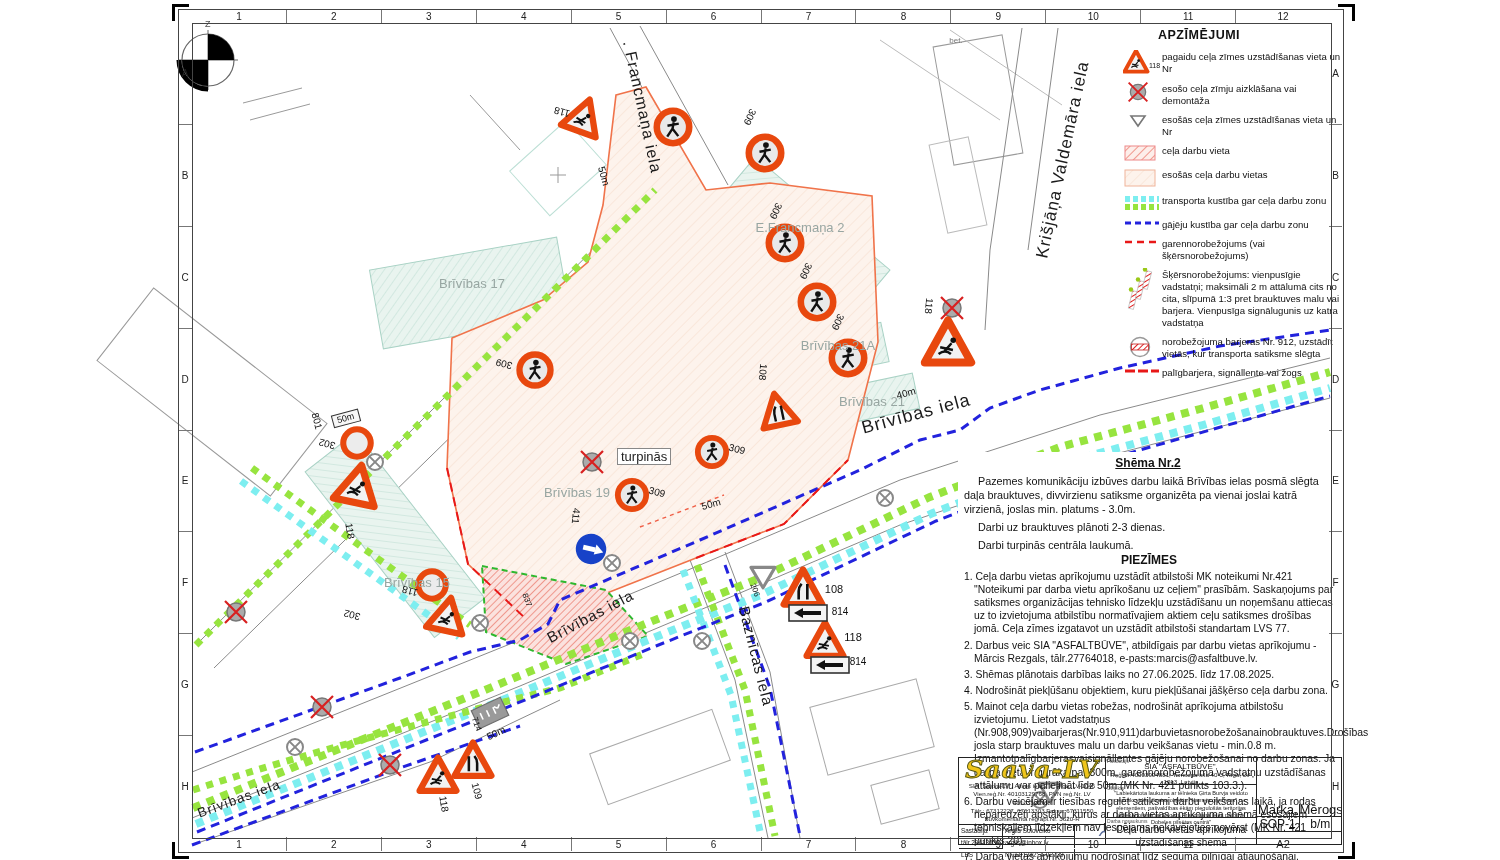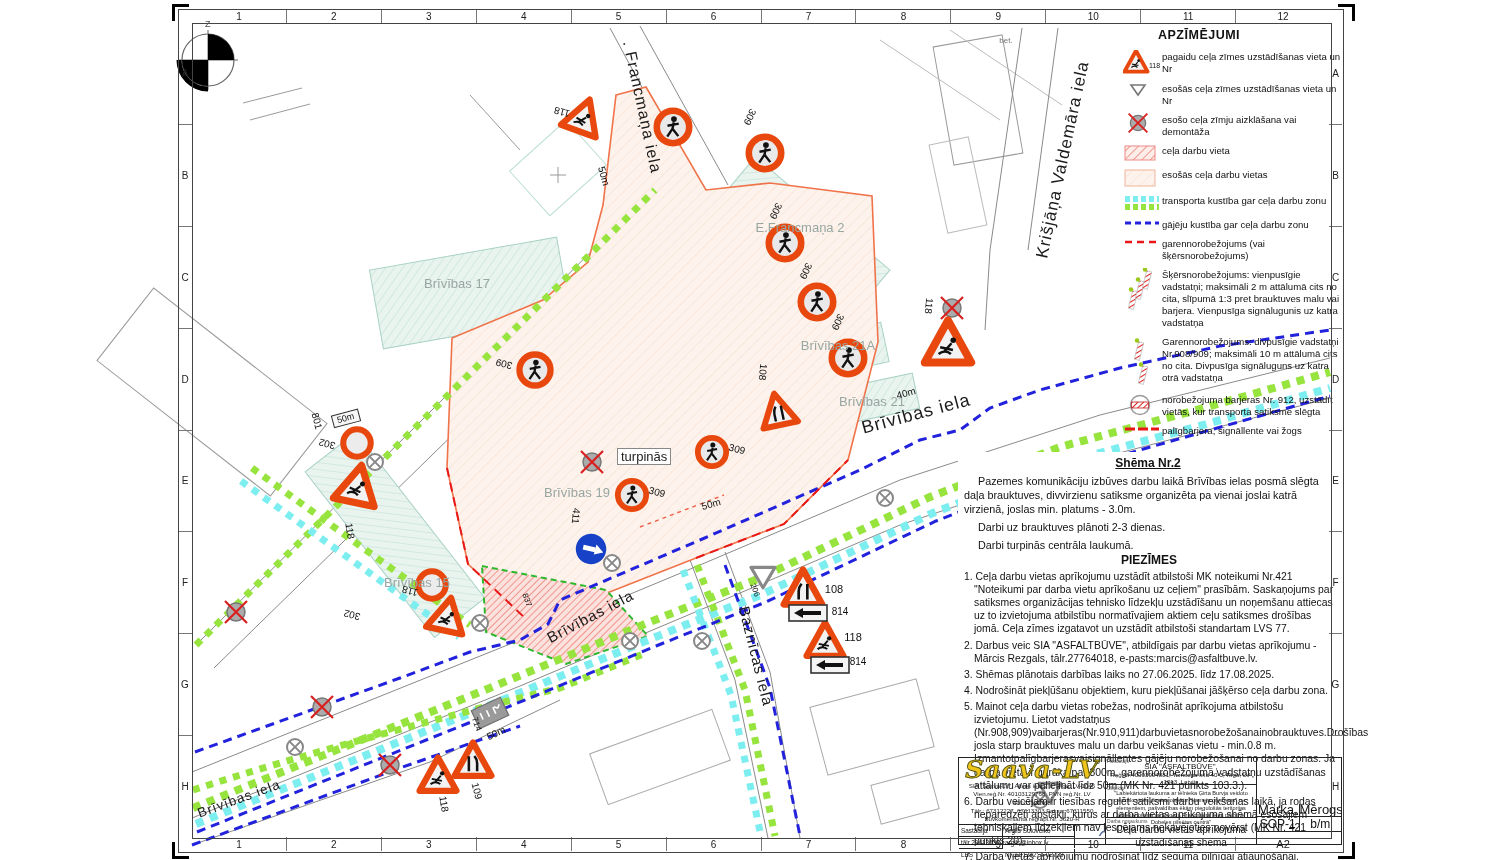--- a/index.html
+++ b/index.html
@@ -268,21 +268,21 @@
   </svg>
 
   <div>
     <span class="abs street" style="left:862px;top:418px;transform:rotate(-15deg);font-size:18px;">Brīvības iela</span>
     <span class="abs street" style="left:548px;top:630px;transform:rotate(-28deg);font-size:15px;">Brīvības iela</span>
     <span class="abs street" style="left:198px;top:806px;transform:rotate(-20deg);font-size:13.5px;">Brīvības iela</span>
     <span class="abs street" style="left:628px;top:32px;transform:rotate(78deg);font-size:16px;">. Francmaņa iela</span>
     <span class="abs street" style="left:1042px;top:248px;transform:rotate(-78deg);font-size:17px;">Krišjāņa Valdemāra iela</span>
     <span class="abs street" style="left:744px;top:598px;transform:rotate(76deg);font-size:15px;">Baznīcas iela</span>
 
-    <span class="abs bldg" style="left:457px;top:283px;">Brīvības 17</span>
+    <span class="abs bldg" style="left:472px;top:283px;">Brīvības 17</span>
     <span class="abs bldg" style="left:800px;top:227px;">E.Francmaņa 2</span>
     <span class="abs bldg" style="left:838px;top:345px;">Brīvības 21A</span>
     <span class="abs bldg" style="left:872px;top:401px;">Brīvības 21</span>
     <span class="abs bldg" style="left:577px;top:492px;">Brīvības 19</span>
     <span class="abs bldg" style="left:417px;top:582px;text-align:center;">Brīvības 15</span>
 
     <span class="abs board" style="left:617px;top:448px;">turpinās</span>
 
     <span class="abs tag" style="left:562px;top:112px;transform:translate(-50%,-50%) rotate(195deg);">118</span>
     <span class="abs tag" style="left:750px;top:117px;transform:translate(-50%,-50%) rotate(115deg);">309</span>
@@ -307,50 +307,50 @@
     <span class="abs tag" style="left:604px;top:176px;transform:translate(-50%,-50%) rotate(75deg);">50m</span>
     <span class="abs tag" style="left:711px;top:504px;transform:translate(-50%,-50%) rotate(-15deg);">50m</span>
     <span class="abs tag" style="left:906px;top:393px;transform:translate(-50%,-50%) rotate(-15deg);">40m</span>
     <span class="abs tag" style="left:834px;top:589px;transform:translate(-50%,-50%);font-size:11px;">108</span>
     <span class="abs tag" style="left:840px;top:611px;transform:translate(-50%,-50%);font-size:10px;">814</span>
     <span class="abs tag" style="left:853px;top:637px;transform:translate(-50%,-50%);font-size:11px;">118</span>
     <span class="abs tag" style="left:858px;top:661px;transform:translate(-50%,-50%);font-size:10px;">814</span>
     <span class="abs tag" style="left:755px;top:590px;transform:translate(-50%,-50%) rotate(70deg);font-size:8px;">206</span>
     <span class="abs tag" style="left:527px;top:600px;transform:translate(-50%,-50%) rotate(70deg);font-size:8px;">837</span>
     <span class="abs plate" style="left:332px;top:412px;transform:rotate(-15deg);">50m</span>
-    <span class="abs tag" style="left:1006px;top:40px;transform:translate(-50%,-50%);font-size:8px;color:#777;">bet.</span>
+    <span class="abs tag" style="left:956px;top:40px;transform:translate(-50%,-50%);font-size:8px;color:#777;">bet.</span>
   </div>
 
   <div id="legend" class="abs panel">
     <h3>APZĪMĒJUMI</h3>
 
     <div class="leg-item">
       <span class="leg-ico">
         <svg width="38" height="26">
             <use href="#s-tri-work" transform="translate(13,13) scale(0.72)"></use>
             <text x="26" y="18" font-size="7" fill="#111">118</text>
           </svg>
       </span>
         <span class="leg-txt">pagaidu ceļa zīmes uzstādīšanas vieta un Nr</span>
     </div>
     <div class="leg-item">
       <span class="leg-ico">
+        <svg width="38" height="20">
+            <use href="#s-x-sign" transform="translate(15,10) scale(0.85)"></use>
+          </svg>
+      </span>
+        <span class="leg-txt">esošo ceļa zīmju aizklāšana vai demontāža</span>
+    </div>
+    <div class="leg-item">
+      <span class="leg-ico">
         <svg width="38" height="16">
             <path d="M8,3 L22,3 L15,13 Z" fill="none" stroke="#777" stroke-width="1.6"></path>
           </svg>
       </span>
         <span class="leg-txt">esošās ceļa zīmes uzstādīšanas vieta un Nr</span>
-    </div>
-    <div class="leg-item">
-      <span class="leg-ico">
-        <svg width="38" height="20">
-            <use href="#s-x-sign" transform="translate(15,10) scale(0.85)"></use>
-          </svg>
-      </span>
-        <span class="leg-txt">esošo ceļa zīmju aizklāšana vai demontāža</span>
     </div>
     <div class="leg-item">
       <span class="leg-ico">
         <svg width="38" height="18">
             <rect x="2" y="2" width="30" height="14" fill="url(#pRed)" stroke="#e88"></rect>
           </svg>
       </span>
         <span class="leg-txt">ceļa darbu vieta</span>
     </div>
     <div class="leg-item">
@@ -388,29 +388,20 @@
     </div>
     <div class="leg-item">
       <span class="leg-ico">
         <svg width="38" height="46">
             <use href="#s-vadstatnis" transform="translate(10,32)"></use>
             <use href="#s-vadstatnis" transform="translate(17,22)"></use>
             <use href="#s-vadstatnis" transform="translate(24,12)"></use>
           </svg>
       </span>
         <span class="leg-txt">Šķērsnorobežojums: vienpusīgie vadstatņi; maksimāli 2 m attālumā cits no cita, slīpumā 1:3 pret brauktuves malu vai barjera. Vienpusīga signālugunis uz katra vadstatņa</span>
-    </div>
-    <div class="leg-item">
-      <span class="leg-ico">
-        <svg width="38" height="52">
-            <use href="#s-vadstatnis" transform="translate(16,16)"></use>
-            <use href="#s-vadstatnis" transform="translate(20,40)"></use>
-          </svg>
-      </span>
-        <span class="leg-txt">Garennorobežojums: divpusīgie vadstatņi Nr.908/909; maksimāli 10 m attālumā cits no cita. Divpusīga signāluguns uz katra otrā vadstatņa</span>
     </div>
     <div class="leg-item">
       <span class="leg-ico">
         <svg width="38" height="24">
             <use href="#s-barrier912" transform="translate(17,12)"></use>
           </svg>
       </span>
         <span class="leg-txt">norobežojuma barjeras Nr. 912, uzstādīt vietās, kur transporta satiksme slēgta</span>
     </div>
     <div class="leg-item">

